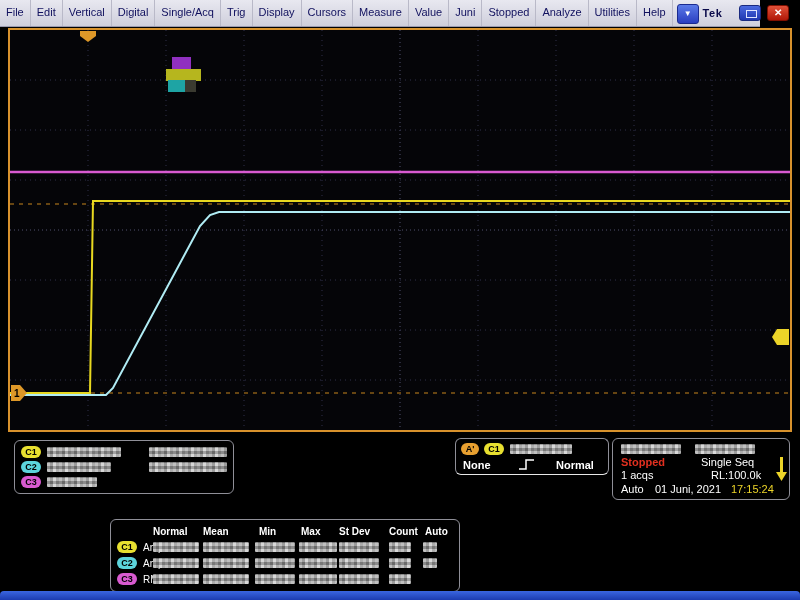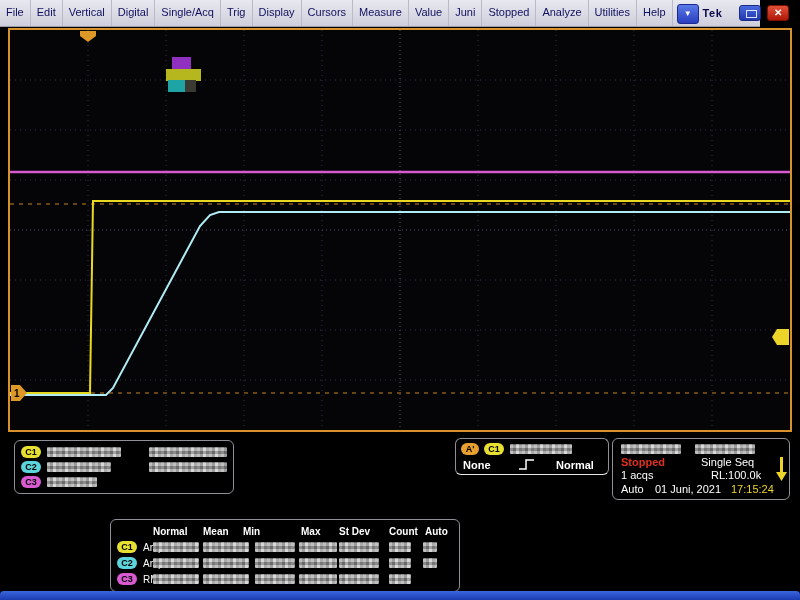--- a/index.html
+++ b/index.html
@@ -156,21 +156,21 @@
     <span class="lbl" style="left:118px;top:44px;color:#ecd428">17:15:24</span>
     <svg class="dn-arrow" style="right:2px;top:17px" width="11" height="26">
       <line x1="5.5" y1="1" x2="5.5" y2="17" stroke="#ecd428" stroke-width="3"></line>
       <polygon points="0,16 11,16 5.5,25" fill="#ecd428"></polygon>
     </svg>
   </div>
 
   <div class="panel" id="meas-box">
     <span class="lbl lbl-sm lbl-b" style="left:42px;top:6px">Normal</span>
     <span class="lbl lbl-sm lbl-b" style="left:92px;top:6px">Mean</span>
-    <span class="lbl lbl-sm lbl-b" style="left:132px;top:6px">Min</span>
+    <span class="lbl lbl-sm lbl-b" style="left:148px;top:6px">Min</span>
     <span class="lbl lbl-sm lbl-b" style="left:190px;top:6px">Max</span>
     <span class="lbl lbl-sm lbl-b" style="left:228px;top:6px">St Dev</span>
     <span class="lbl lbl-sm lbl-b" style="left:278px;top:6px">Count</span>
     <span class="lbl lbl-sm lbl-b" style="left:314px;top:6px">Auto</span>
 
     <span class="pill" style="left: 6px; top: 21px; background: rgb(232, 224, 48);">C1</span>
     <span class="lbl lbl-sm" style="left:32px;top:22px">Ampl*</span>
     <span class="redact" style="left:42px;top:22px;width:46px"></span>
     <span class="redact" style="left:92px;top:22px;width:46px"></span>
     <span class="redact" style="left:144px;top:22px;width:40px"></span>

